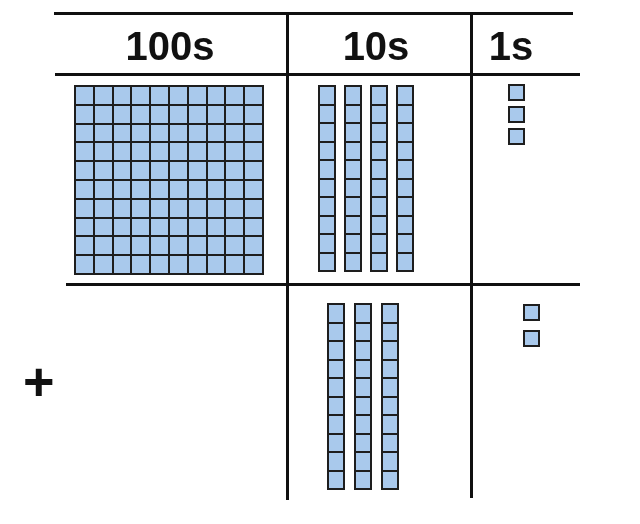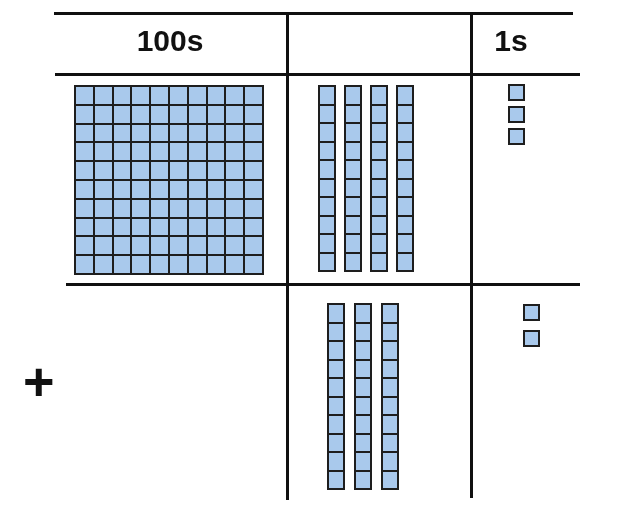--- a/index.html
+++ b/index.html
@@ -28,21 +28,21 @@
   #hline-top    { left: 54px;  top: 12px;  width: 519px; height: 3px; }
   #hline-header { left: 55px;  top: 73px;  width: 525px; height: 3px; }
   #hline-row    { left: 66px;  top: 283px; width: 514px; height: 3px; }
   #vline-a      { left: 286px; top: 12px;  width: 3px;   height: 488px; }
   #vline-b      { left: 470px; top: 12px;  width: 3px;   height: 486px; }
 
   .hdr {
     position: absolute;
     top: 26px;
     transform: translateX(-50%);
-    font-size: 30px;
+    font-size: 40px;
     font-weight: 700;
     line-height: 1;
     color: var(--text);
     white-space: nowrap;
   }
   #hdr-hundreds { left: 170px; }
   #hdr-tens     { left: 376px; }
   #hdr-ones     { left: 511px; }
 
   .group { position: absolute; }
@@ -97,20 +97,21 @@
 
 <div id="stage">
 
   <div class="line" id="hline-top"></div>
   <div class="line" id="hline-header"></div>
   <div class="line" id="hline-row"></div>
   <div class="line" id="vline-a"></div>
   <div class="line" id="vline-b"></div>
 
   <div class="hdr" id="hdr-hundreds">100s</div>
+  <div class="hdr" id="hdr-tens">10s</div>
   <div class="hdr" id="hdr-ones">1s</div>
 
   <div class="group" id="r1-hundreds">
       <div class="flat">
         <div class="cell"></div>
         <div class="cell"></div>
         <div class="cell"></div>
         <div class="cell"></div>
         <div class="cell"></div>
         <div class="cell"></div>

